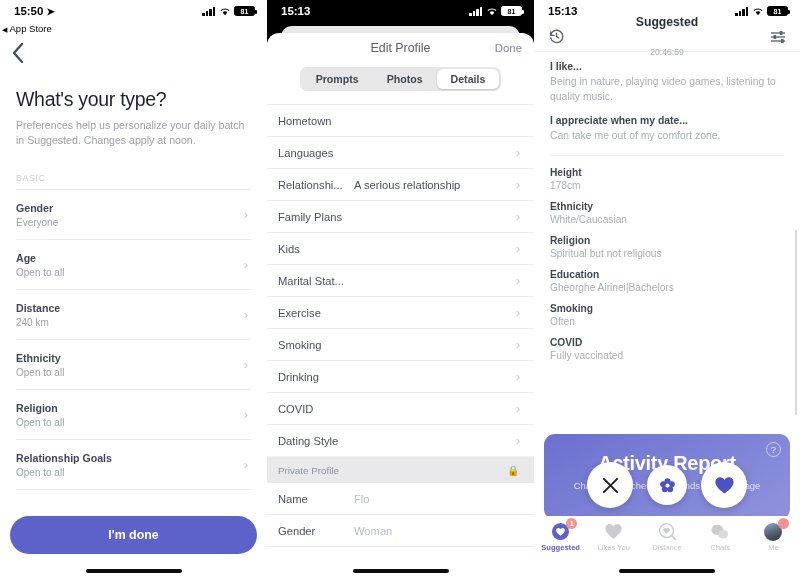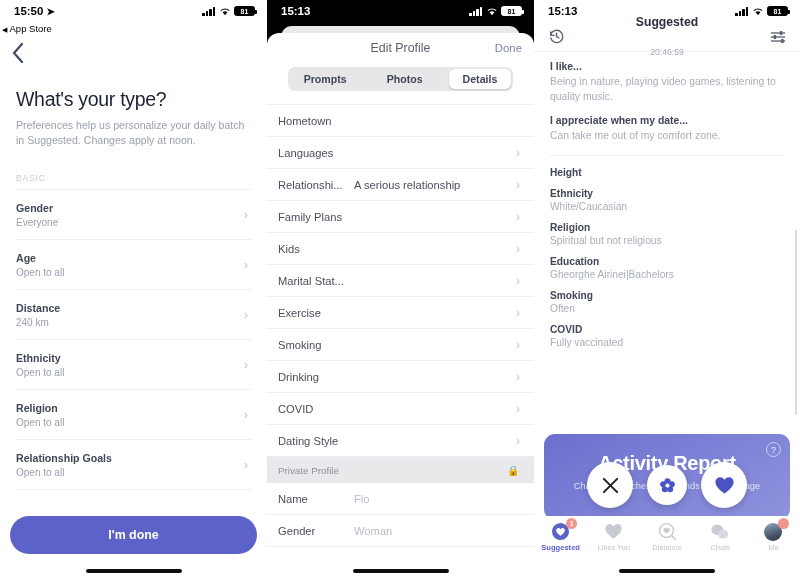--- a/index.html
+++ b/index.html
@@ -103,21 +103,21 @@
     height:30px; display:flex; align-items:center; justify-content:center;
     position:relative;
   }
   .sheet-title { font-size:12.4px; color:#5b5f6b; }
   .sheet-done {
     position:absolute; right:12px; font-size:11.4px; color:#7d85a8; cursor:pointer;
   }
   .seg-wrap { display:flex; justify-content:center; margin-top:4px; }
   .seg {
     display:flex; background:#e7e7ea; border-radius:7px; padding:2px;
-    gap:12px;
+    gap:0;
   }
   .seg-item {
     font-size:10.6px; font-weight:bold; color:#3f4656;
     padding:4px 14px; border-radius:6px; cursor:pointer;
   }
   .seg-item.active { background:#fff; box-shadow:0 1px 2px rgba(0,0,0,.16); }
   .m-list { margin-top:13px; border-top:1px solid #eceef1; }
   .m-row {
     display:flex; align-items:center; height:32px;
     border-bottom:1px solid #eceef1; padding:0 14px 0 11px;
@@ -481,20 +481,21 @@
       </div>
       <div class="pr-block">
         <div class="pr-q">I appreciate when my date...</div>
         <div class="pr-a">Can take me out of my comfort zone.</div>
       </div>
 
       <div class="r-div"></div>
 
       <div class="f-row">
         <div class="f-k">Height</div>
+        <div class="f-v">178cm</div>
       </div>
       <div class="f-row">
         <div class="f-k">Ethnicity</div>
         <div class="f-v">White/Caucasian</div>
       </div>
       <div class="f-row">
         <div class="f-k">Religion</div>
         <div class="f-v">Spiritual but not religious</div>
       </div>
       <div class="f-row">

